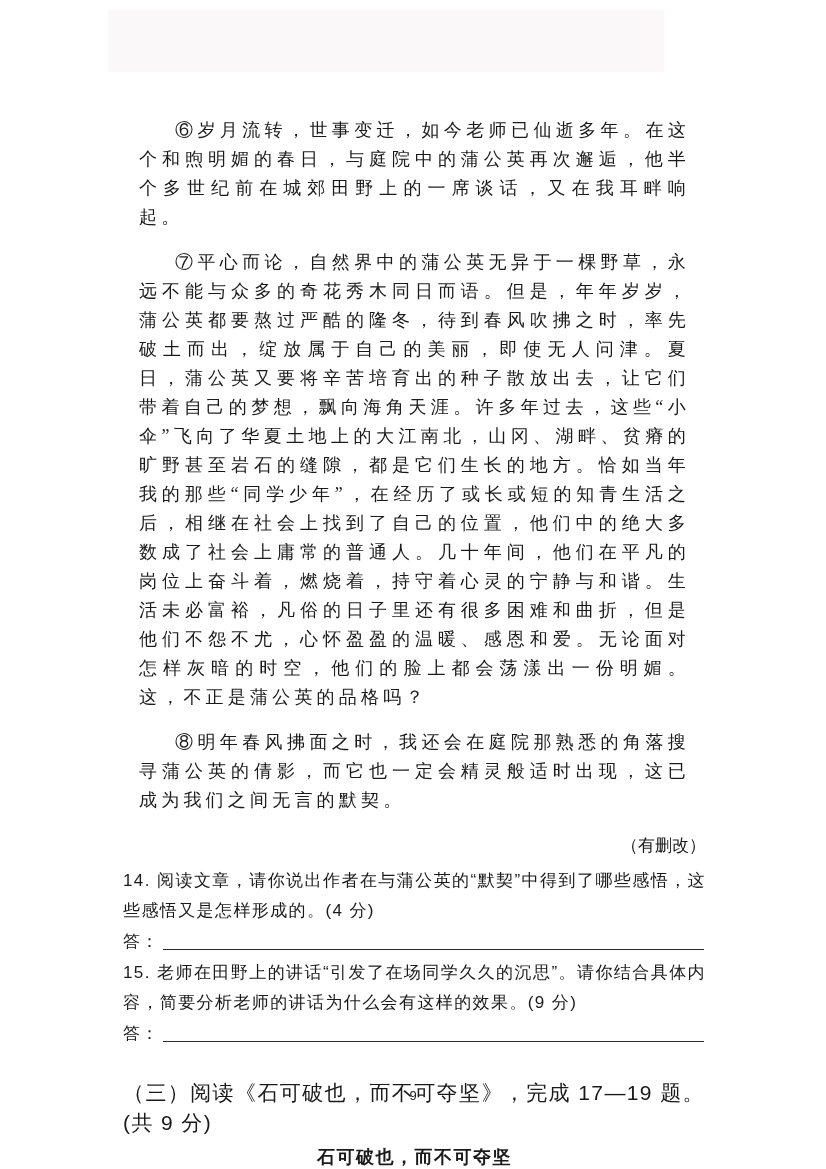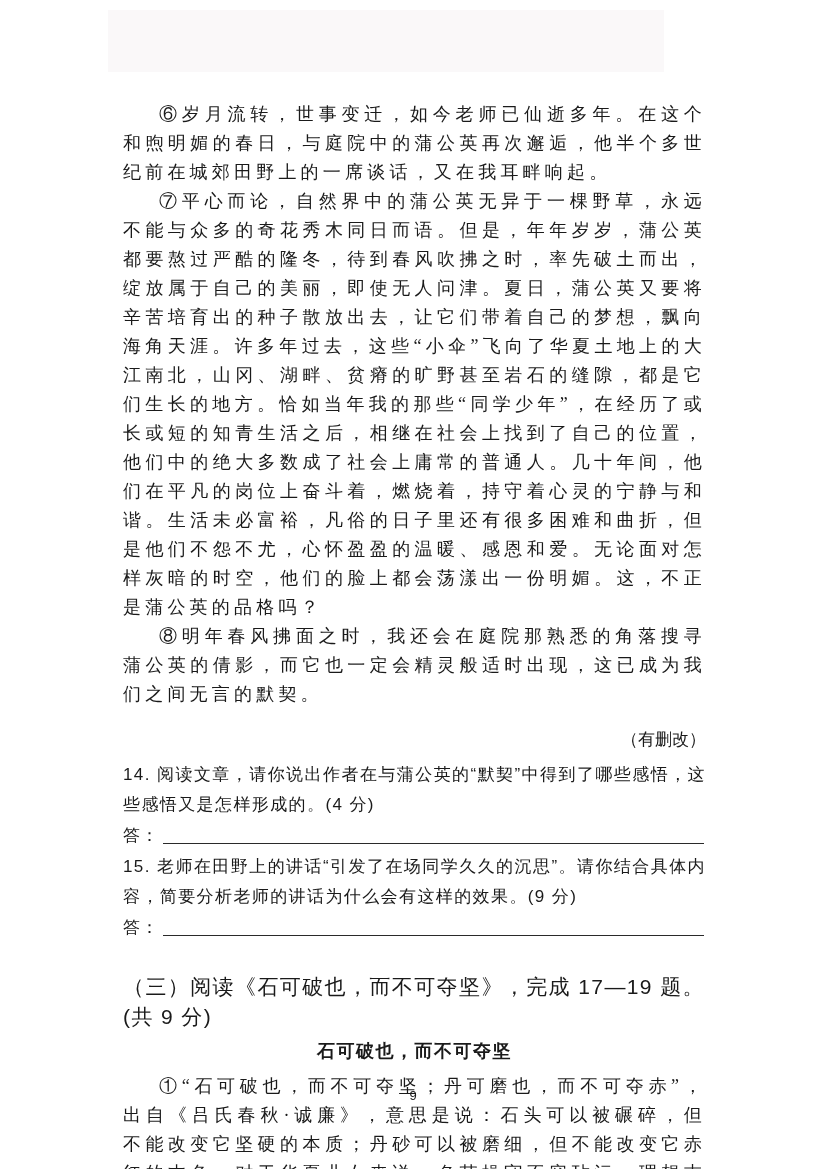--- a/index.html
+++ b/index.html
@@ -21,21 +21,21 @@
     background: #faf8f9;
   }
   .content {
     position: absolute;
     left: 123px;
     top: 100px;
     width: 583px;
   }
   
   .passage {
-    margin: 0;
+    margin: 16px;
     font-family: "Liberation Serif", serif;
     font-size: 18px;
     line-height: 29px;
     letter-spacing: 4.2px;
     text-align: justify;
     text-justify: inter-character;
   }
   .indent { text-indent: 2em; }
   .attribution {
     margin: 16px 0 6px 0;

